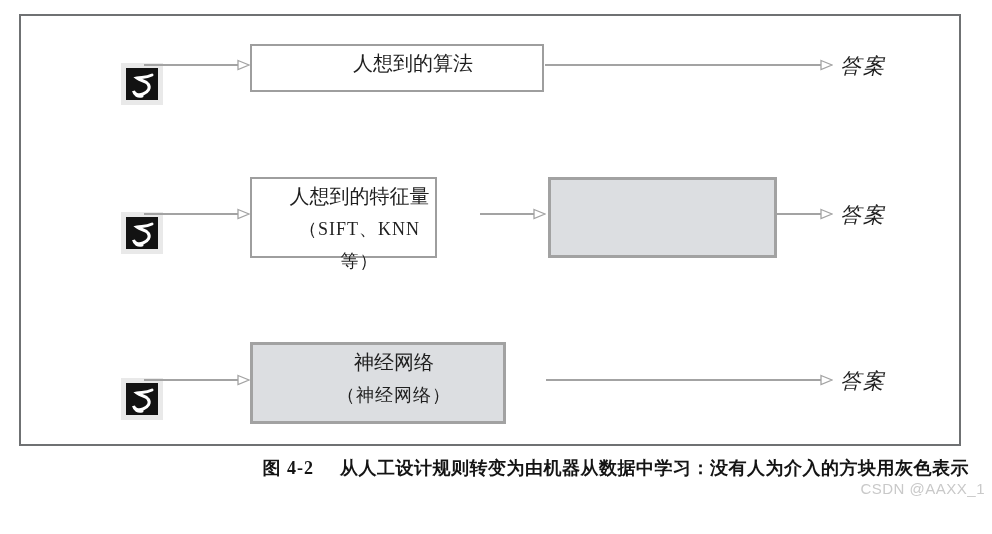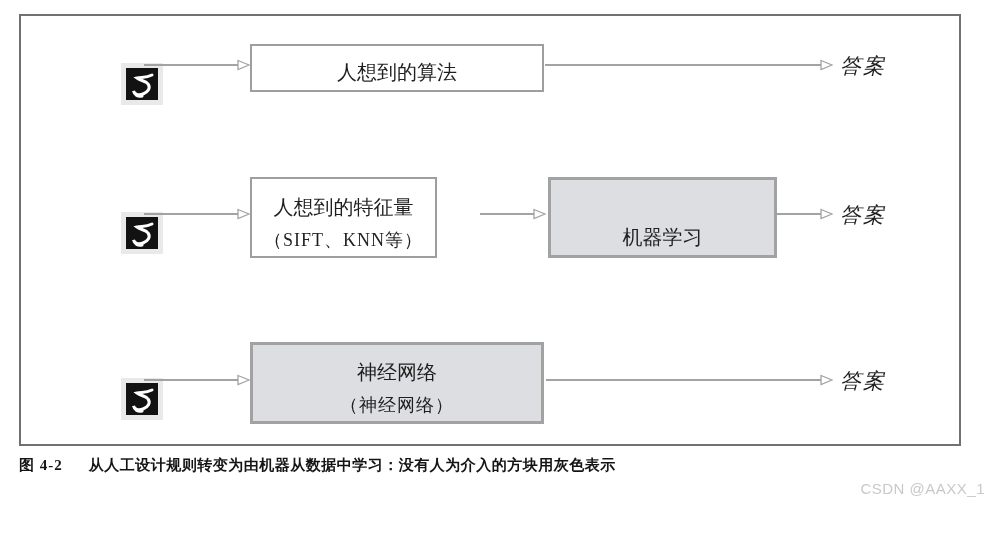--- a/index.html
+++ b/index.html
@@ -9,34 +9,34 @@
   .frame{position:absolute;left:19px;top:14px;width:938px;height:428px;
          border:2px solid #6f7173;background:#ffffff;}
 
   
   .digit-chip{position:absolute;left:100px;width:42px;height:42px;
               background:#e9e9e9;display:flex;align-items:center;justify-content:center;}
   .digit-inner{width:32px;height:32px;display:block;}
 
   
   .fbox{position:absolute;display:flex;flex-direction:column;align-items:center;
-        justify-content:flex-end;text-align:center;box-sizing:border-box;
-        background:#ffffff;border:2px solid #9e9e9e;line-height:1.75;}
+        justify-content:flex-start;text-align:center;box-sizing:border-box;
+        background:#ffffff;border:2px solid #9e9e9e;line-height:1.75;padding-left:32px;}
   .fbox.gray{background:#dcdee1;border:3px solid #a2a2a2;}
   .fbox .line1{font-size:20px;}
   .fbox .line2{font-size:18px;letter-spacing:1px;}
 
   
   .arrow{position:absolute;height:12px;}
   .arrow svg{display:block;}
 
   .answer{position:absolute;left:838px;font-size:21px;color:#1c1c1c;letter-spacing:2px;font-style:italic;}
 
-  .caption{position:absolute;left:19px;top:456px;width:950px;font-size:15px;
-           color:#141414;white-space:nowrap;}
+  .caption{position:absolute;left:19px;top:456px;width:950px;font-size:18px;
+           color:#141414;white-space:nowrap;text-align:right;}
   .caption .fig-label{font-family:"Liberation Serif","DejaVu Serif",serif;
                       font-weight:bold;letter-spacing:1px;}
   .caption .fig-text{font-family:"Liberation Sans","DejaVu Sans",sans-serif;
                      font-weight:bold;margin-left:26px;letter-spacing:0.5px;}
 
   .watermark{position:absolute;right:7px;top:480px;font-size:15px;color:#c9c9c9;
              font-family:"Liberation Sans","DejaVu Sans",sans-serif;letter-spacing:0.5px;}
 </style>
 </head>
 <body>
@@ -90,21 +90,20 @@
   </div>
 
   <div class="arrow" style="left:459px;top:192px;width:66px;">
     <svg width="66" height="12">
         <line x1="0" y1="6" x2="55" y2="6" stroke="#a3a3a3" stroke-width="2"></line>
         <polygon points="54,1.5 65,6 54,10.5" fill="#ffffff" stroke="#a3a3a3" stroke-width="1.3"></polygon>
       </svg>
   </div>
 
   <div class="fbox gray" style="left:527px;top:161px;width:229px;height:81px;">
-    <div class="line1">机器学习</div>
   </div>
 
   <div class="arrow" style="left:756px;top:192px;width:56px;">
     <svg width="56" height="12">
         <line x1="0" y1="6" x2="45" y2="6" stroke="#a3a3a3" stroke-width="2"></line>
         <polygon points="44,1.5 55,6 44,10.5" fill="#ffffff" stroke="#a3a3a3" stroke-width="1.3"></polygon>
       </svg>
   </div>
 
   <div class="answer" style="left:819px;top:185px;">答案</div>
@@ -116,21 +115,21 @@
     </svg>
   </div>
 
   <div class="arrow" style="left:123px;top:358px;width:106px;">
     <svg width="106" height="12">
         <line x1="0" y1="6" x2="95" y2="6" stroke="#a3a3a3" stroke-width="2"></line>
         <polygon points="94,1.5 105,6 94,10.5" fill="#ffffff" stroke="#a3a3a3" stroke-width="1.3"></polygon>
       </svg>
   </div>
 
-  <div class="fbox gray" style="left:229px;top:326px;width:294px;height:82px;">
+  <div class="fbox gray" style="left:229px;top:326px;width:256px;height:82px;">
     <div class="line1">神经网络</div>
     <div class="line2">（神经网络）</div>
   </div>
 
   <div class="arrow" style="left:525px;top:358px;width:287px;">
     <svg width="287" height="12">
         <line x1="0" y1="6" x2="276" y2="6" stroke="#a3a3a3" stroke-width="2"></line>
         <polygon points="275,1.5 286,6 275,10.5" fill="#ffffff" stroke="#a3a3a3" stroke-width="1.3"></polygon>
       </svg>
   </div>

